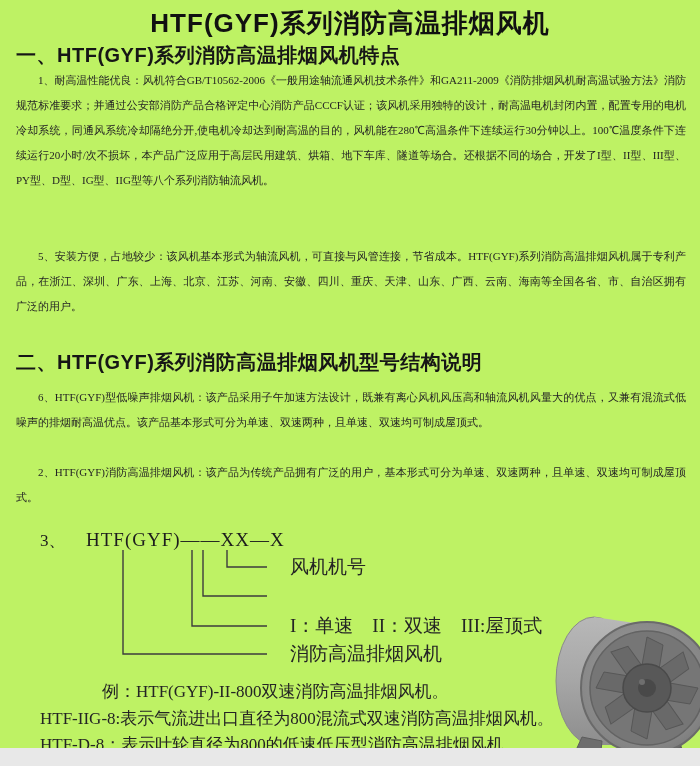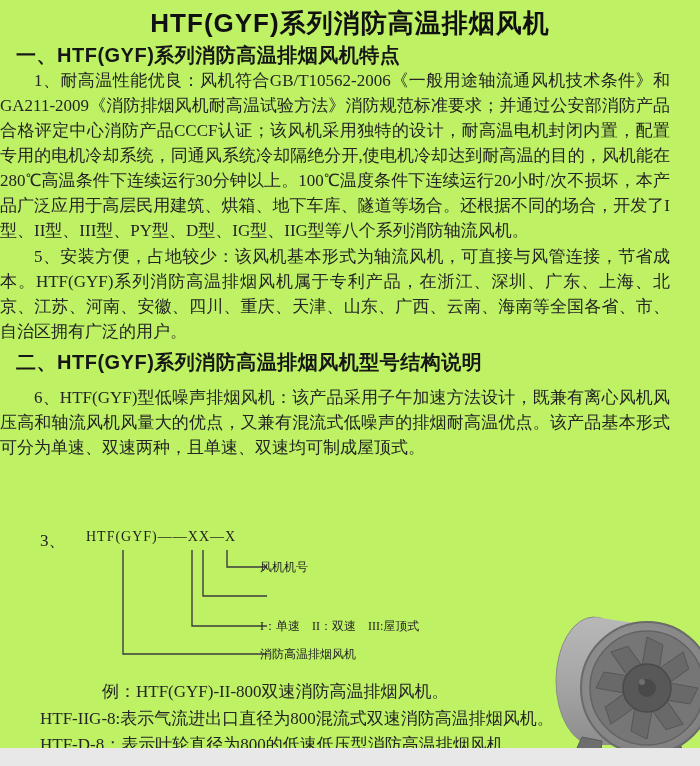--- a/index.html
+++ b/index.html
@@ -12,30 +12,30 @@
     position:absolute;top:6px;left:0;width:700px;text-align:center;
     font-family:"Liberation Sans",sans-serif;font-weight:bold;
     font-size:26px;letter-spacing:1px;margin:0;color:#111;
   }
   .sec-heading{
     position:absolute;left:16px;margin:0;color:#161616;
     font-family:"Liberation Sans",sans-serif;font-weight:bold;
     font-size:20px;letter-spacing:0.5px;
   }
   .para{
-    position:absolute;left:0;width:670px;margin:0;
-    font-size:17px;line-height:25px;text-align:justify;
+    position:absolute;left:16px;width:670px;margin:0;
+    font-size:11px;line-height:25px;text-align:justify;
     text-indent:2em;color:#242424;
   }
   .diagram{position:absolute;top:528px;left:0;width:700px;height:150px;}
   .diagram-svg{position:absolute;top:0;left:0;}
   .model-item-no{position:absolute;top:1px;left:40px;font-size:17px;}
-  .model-formula{position:absolute;top:1px;left:86px;font-size:14px;letter-spacing:1px;}
+  .model-formula{position:absolute;top:1px;left:86px;font-size:19px;letter-spacing:1px;}
   .diagram-label{
-    position:absolute;left:260px;font-size:12px;line-height:20px;
+    position:absolute;left:290px;font-size:19px;line-height:20px;
     white-space:pre;color:#242424;
   }
   .dl-0{top:29px;}
   .dl-1{top:58px;}
   .dl-2{top:88px;}
   .dl-3{top:116px;}
   .example-line{
     position:absolute;font-size:17px;line-height:22px;color:#242424;white-space:nowrap;
   }
   .ex-0{top:681px;left:62px;margin-left:40px;}
@@ -49,20 +49,21 @@
 <div class="page">
 
   <h1 class="doc-title">HTF(GYF)系列消防高温排烟风机</h1>
 
   <h2 class="sec-heading" style="top:42px;">一、HTF(GYF)系列消防高温排烟风机特点</h2>
   <p class="para" style="top:68px;">1、耐高温性能优良：风机符合GB/T10562-2006《一般用途轴流通风机技术条件》和GA211-2009《消防排烟风机耐高温试验方法》消防规范标准要求；并通过公安部消防产品合格评定中心消防产品CCCF认证；该风机采用独特的设计，耐高温电机封闭内置，配置专用的电机冷却系统，同通风系统冷却隔绝分开,使电机冷却达到耐高温的目的，风机能在280℃高温条件下连续运行30分钟以上。100℃温度条件下连续运行20小时/次不损坏，本产品广泛应用于高层民用建筑、烘箱、地下车库、隧道等场合。还根据不同的场合，开发了I型、II型、III型、PY型、D型、IG型、IIG型等八个系列消防轴流风机。</p>
   <p class="para" style="top:244px;">5、安装方便，占地较少：该风机基本形式为轴流风机，可直接与风管连接，节省成本。HTF(GYF)系列消防高温排烟风机属于专利产品，在浙江、深圳、广东、上海、北京、江苏、河南、安徽、四川、重庆、天津、山东、广西、云南、海南等全国各省、市、自治区拥有广泛的用户。</p>
 
   <h2 class="sec-heading" style="top:349px;">二、HTF(GYF)系列消防高温排烟风机型号结构说明</h2>
   <p class="para" style="top:385px;">6、HTF(GYF)型低噪声排烟风机：该产品采用子午加速方法设计，既兼有离心风机风压高和轴流风机风量大的优点，又兼有混流式低噪声的排烟耐高温优点。该产品基本形式可分为单速、双速两种，且单速、双速均可制成屋顶式。</p>
+  <p class="para" style="top:460px;">2、HTF(GYF)消防高温排烟风机：该产品为传统产品拥有广泛的用户，基本形式可分为单速、双速两种，且单速、双速均可制成屋顶式。</p>
 
   <div class="diagram">
     <svg class="diagram-svg" width="700" height="150" viewBox="0 0 700 150">
       <path d="M227 22 V39 H267" fill="none" stroke="#3d3d3d" stroke-width="1.4"></path>
       <path d="M203 22 V68 H267" fill="none" stroke="#3d3d3d" stroke-width="1.4"></path>
       <path d="M192 22 V98 H267" fill="none" stroke="#3d3d3d" stroke-width="1.4"></path>
       <path d="M123 22 V126 H267" fill="none" stroke="#3d3d3d" stroke-width="1.4"></path>
     </svg>
     <span class="model-item-no">3、</span>
     <span class="model-formula">HTF(GYF)——XX—X</span>

